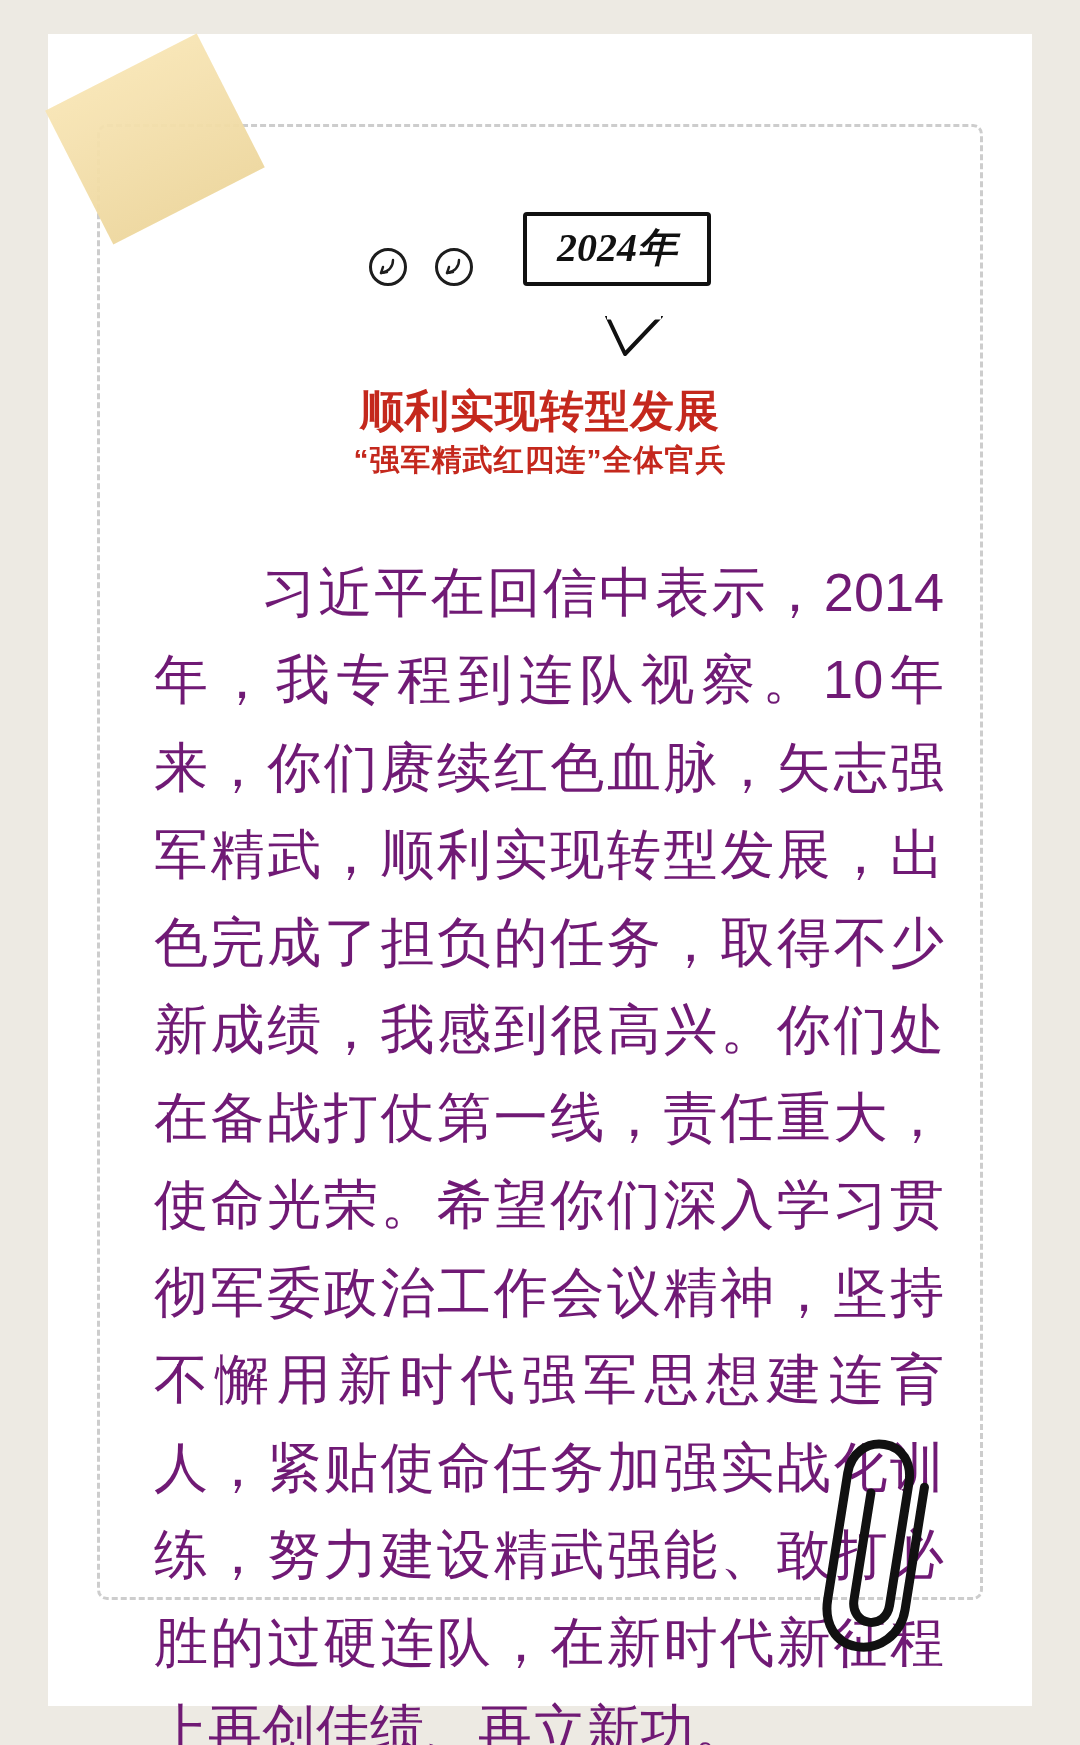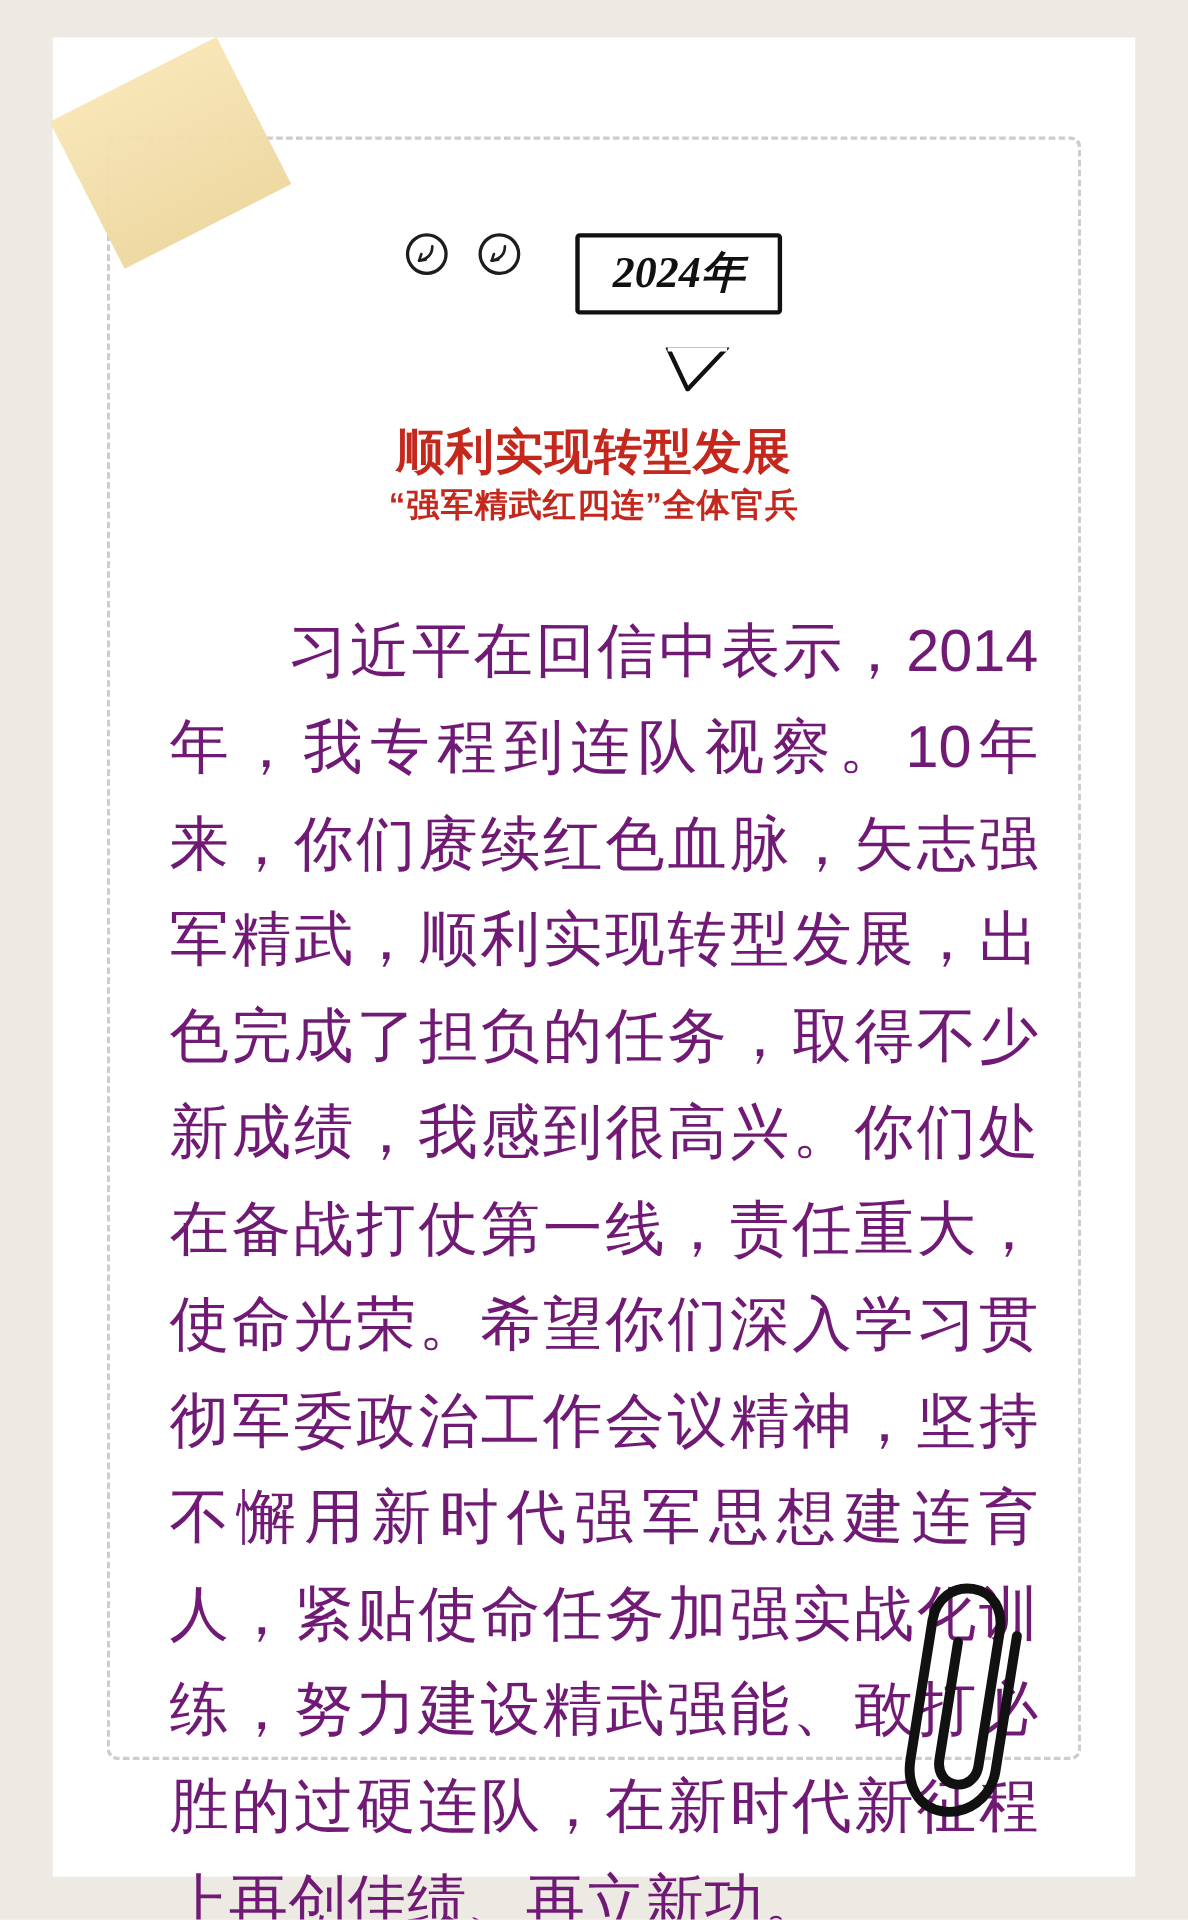--- a/index.html
+++ b/index.html
@@ -66,21 +66,21 @@
     background: linear-gradient(180deg, rgba(255,255,255,0.18), rgba(0,0,0,0.03));
   }
 
   
   .marks {
     position: absolute;
     left: 0;
     right: 0;
     top: 178px;
     display: flex;
-    align-items: flex-start;
+    align-items: flex-end;
     justify-content: center;
     gap: 28px;
   }
   .arrow-mark {
     width: 38px;
     height: 38px;
     border: 3px solid #1d1d1d;
     border-radius: 50%;
     display: flex;
     align-items: center;

